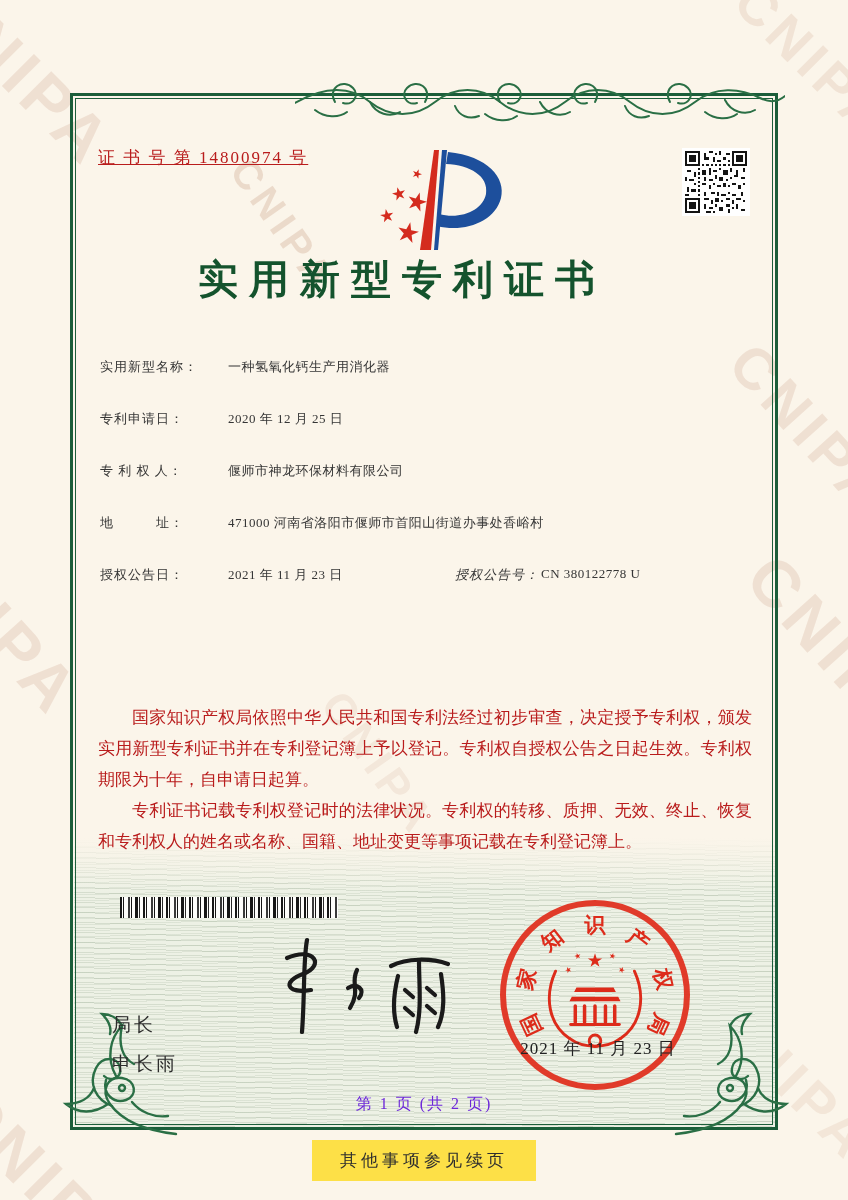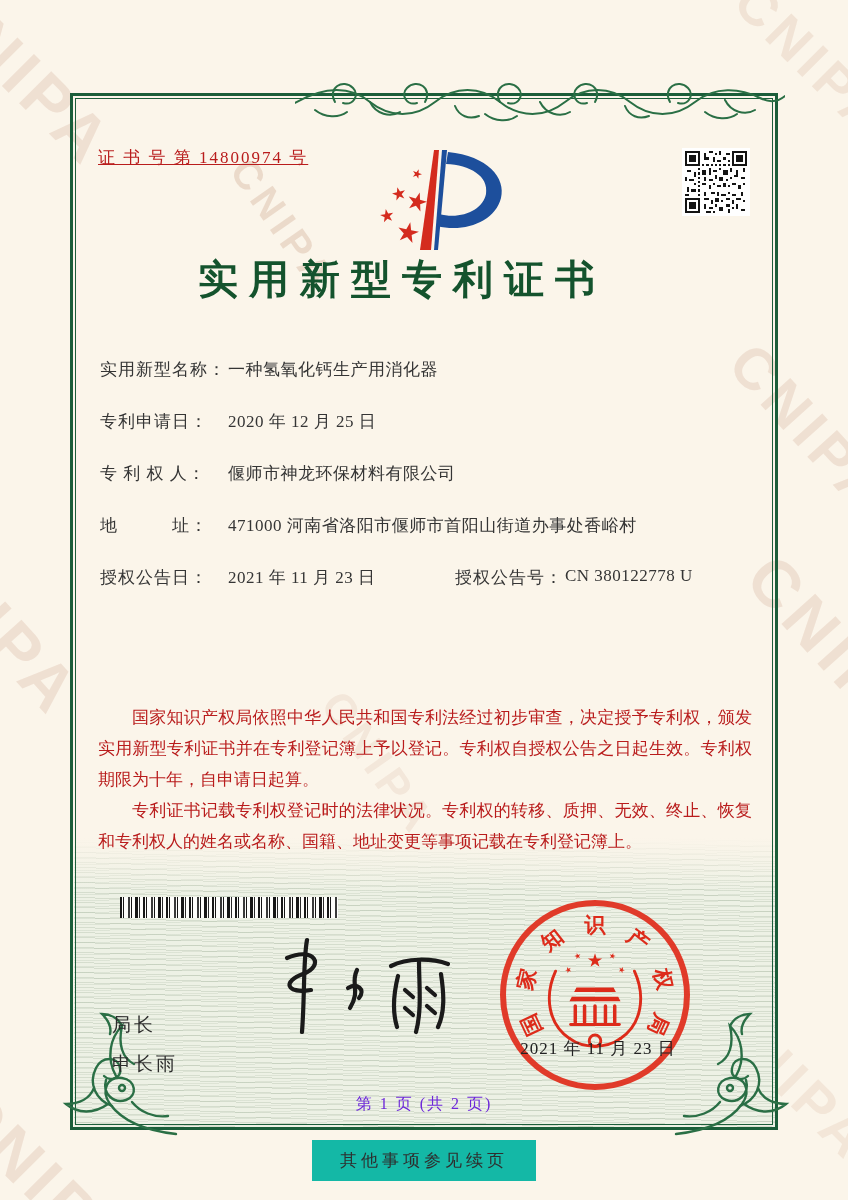--- a/index.html
+++ b/index.html
@@ -39,26 +39,26 @@
   .orn-bl{left:56px;top:1006px;}
   .orn-br{left:672px;top:1006px;transform:scaleX(-1);}
 
   
   .cert-no{position:absolute;z-index:4;left:98px;top:146px;font-size:17px;color:#b91c1c;letter-spacing:2px;text-decoration:underline;}
   .logo{position:absolute;z-index:4;left:342px;top:132px;}
   .qr{position:absolute;z-index:4;left:682px;top:148px;width:68px;height:68px;background:#fff;padding:3px;box-sizing:border-box;}
   .title{position:absolute;z-index:4;left:70px;top:252px;width:664px;text-align:center;
      font-size:40px;font-weight:700;color:#14532d;letter-spacing:11px;}
 
-  .fields{position:absolute;z-index:4;left:100px;top:358px;width:650px;font-size:17px;color:#353535;}
+  .fields{position:absolute;z-index:4;left:100px;top:358px;width:650px;font-size:13px;color:#353535;}
   .field-row{height:52px;display:flex;align-items:flex-start;}
   .f-label{display:inline-block;width:128px;flex:0 0 128px;letter-spacing:1px;}
   .f-value{letter-spacing:0.5px;}
   .f-value.wide{flex:0 0 227px;}
-  .grant-label{width:auto;flex:0 0 auto;margin-right:2px;}
+  .grant-label{width:auto;flex:0 0 auto;margin-right:2px;font-style:italic;}
 
   .paras{position:absolute;z-index:4;left:98px;top:702px;width:654px;font-size:17px;line-height:31px;
      color:#b91c1c;text-align:justify;}
   .paras p{margin:0;text-indent:2em;}
 
   .barcode{position:absolute;z-index:4;left:120px;top:897px;width:218px;height:21px;
      background:repeating-linear-gradient(90deg,
        #161616 0 2px, #fdfdfb 2px 3px, #161616 3px 4px, #fdfdfb 4px 8px,
        #3a3a3a 8px 10px,#fdfdfb 10px 11px, #161616 11px 12px,#fdfdfb 12px 15px,
        #161616 15px 18px,#fdfdfb 18px 19px, #2a2a2a 19px 20px,#fdfdfb 20px 23px);}
@@ -78,21 +78,21 @@
   .sc4{transform:rotate(38deg)   translateY(-70px);}
   .sc5{transform:rotate(77deg)   translateY(-70px);}
   .sc6{transform:rotate(115deg)  translateY(-70px);}
   .emblem{position:absolute;left:50%;top:50%;width:116px;height:116px;margin:-54px 0 0 -58px;}
   .seal-date{position:absolute;z-index:5;left:498px;top:1037px;width:200px;text-align:center;
      font-size:17px;color:#222;letter-spacing:1px;}
 
   .page-no{position:absolute;z-index:4;left:70px;top:1094px;width:708px;text-align:center;
      font-size:16px;color:#6d28d9;letter-spacing:2px;}
   .footer-note{position:absolute;z-index:4;left:50%;top:1140px;transform:translateX(-50%);
-     background:#14b8a6;padding:9px 28px;font-size:17px;color:#2e2e2e;letter-spacing:4px;white-space:nowrap;}
+     background:#fde047;padding:9px 28px;font-size:17px;color:#2e2e2e;letter-spacing:4px;white-space:nowrap;}
 </style>
 </head>
 <body>
 
 <div class="page">
 
   <span class="wm wm1">CNIPA</span>
   <span class="wm wm2">CNIPA</span>
   <span class="wm wm3">CNIPA</span>
   <span class="wm wm4">CNIPA</span>

